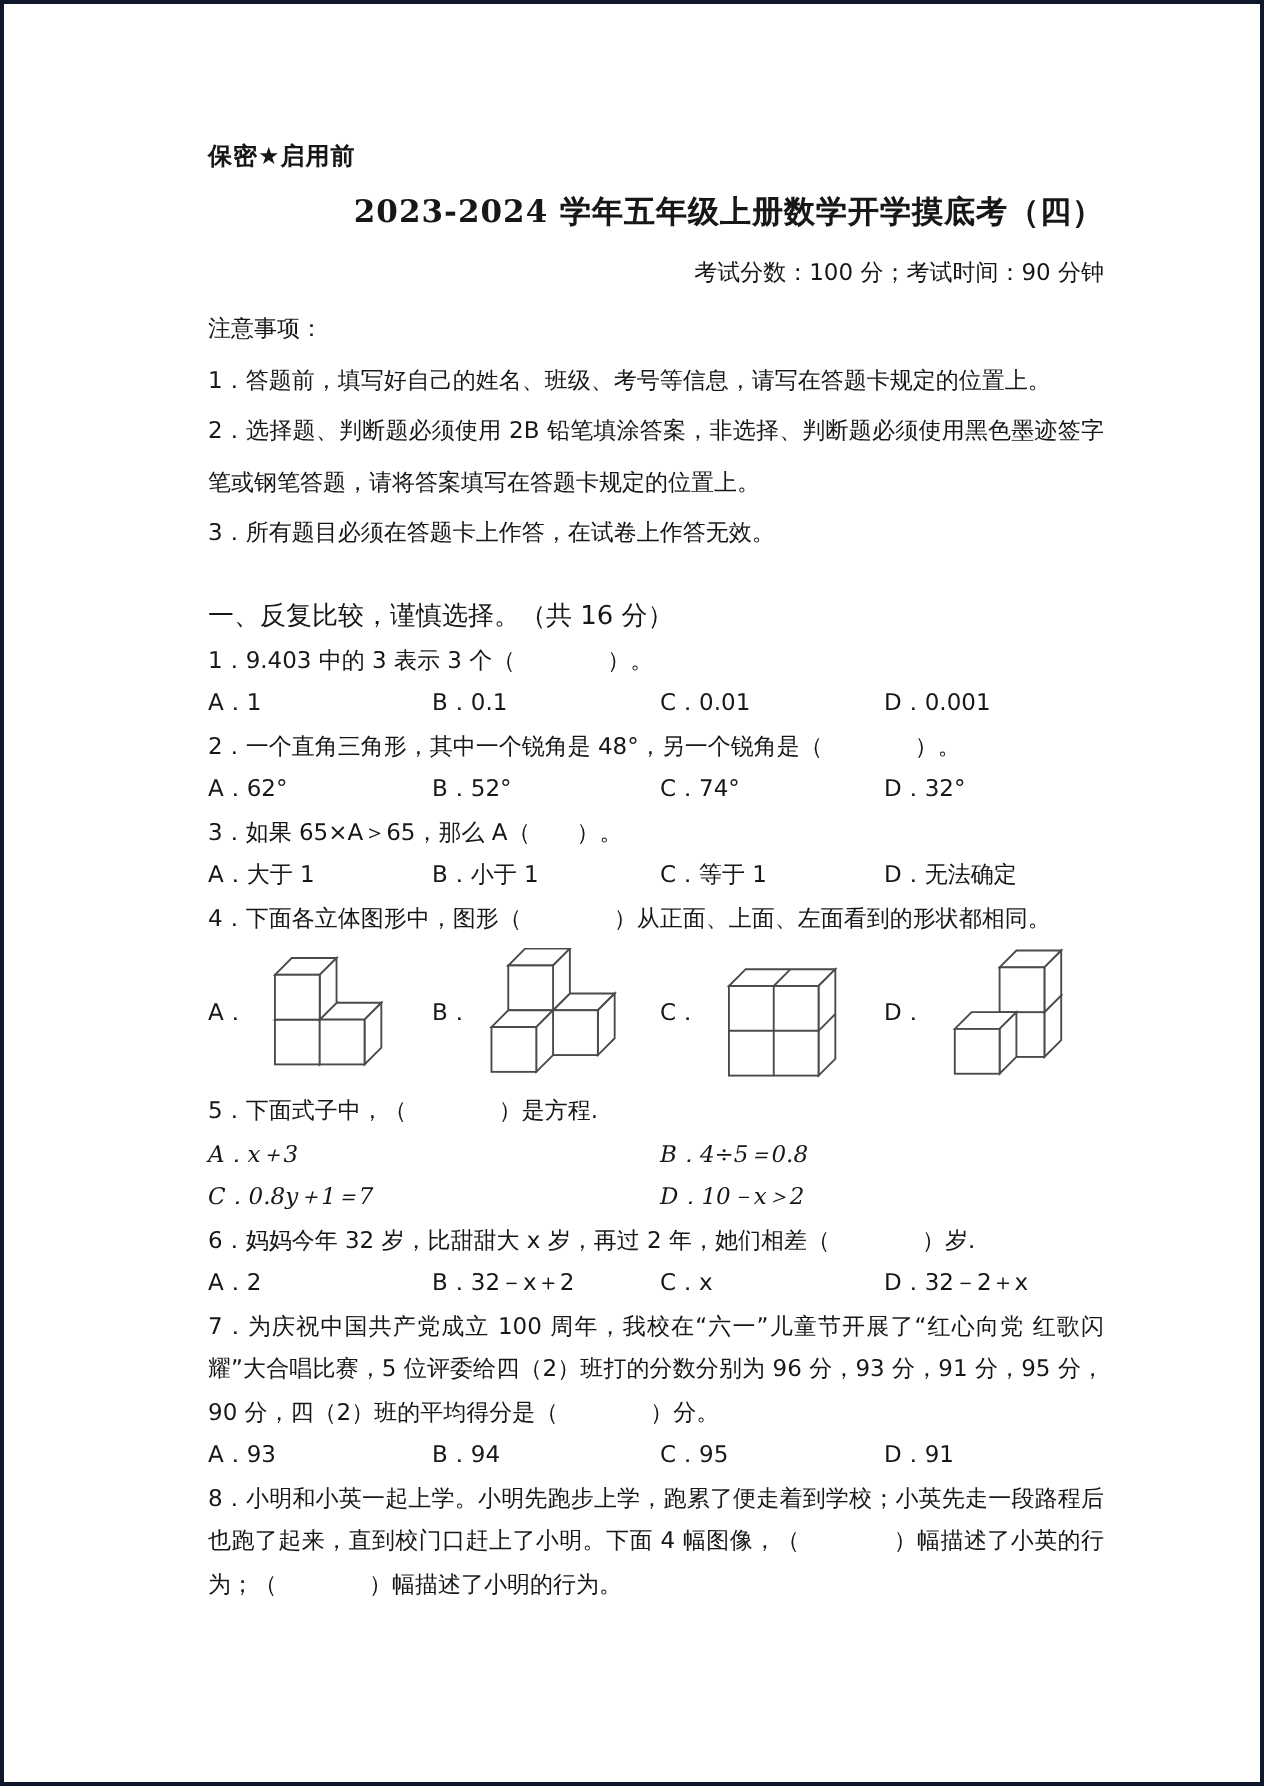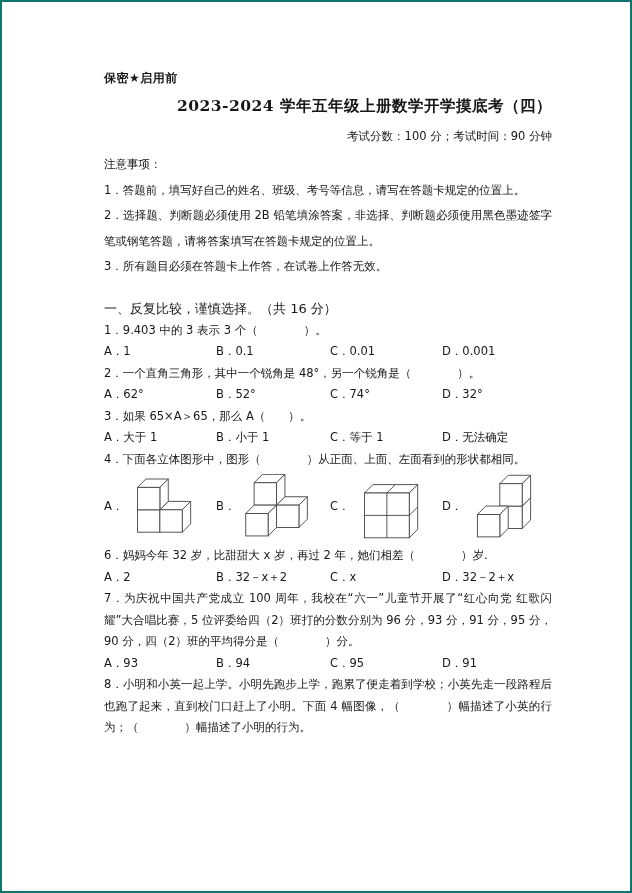--- a/index.html
+++ b/index.html
@@ -1,18 +1,18 @@
 <!DOCTYPE html>
 <html><head>
 <meta charset="utf-8">
 <style>
   html,body{margin:0;padding:0;background:#ffffff;}
   .page{
     position:relative;width:632px;height:893px;box-sizing:border-box;
-    border:2px solid #0f766e;background:#fff;color:#17171a;
+    border:2px solid #0f172a;background:#fff;color:#17171a;
     font-family:"DejaVu Sans","Liberation Sans",sans-serif;overflow:hidden;
   }
   .content{padding:68px 78px 0 102px;font-size:11.5px;}
   .secret{font-weight:bold;font-size:12px;letter-spacing:.5px;}
   .doc-title{
     text-align:right;font-family:"DejaVu Serif","Liberation Serif",serif;
     font-weight:bold;font-size:15.5px;margin-top:9px;letter-spacing:.5px;
   }
   .exam-info{text-align:right;margin-top:12px;font-size:11.5px;}
   .notes{margin-top:8px;line-height:25.5px;}
@@ -132,20 +132,29 @@
               <polygon points="57,10 66,1 66,25 57,34"></polygon>
               <rect x="33" y="10" width="24" height="24"></rect>
               <polygon points="9,43 18,34 42,34 33,43"></polygon>
               <polygon points="33,43 42,34 42,58 33,67"></polygon>
               <rect x="9" y="43" width="24" height="24"></rect>
             </svg>
         </div>
       </div>
     </div>
 
+    <div class="q">
+      <div class="qtext">5．下面式子中，（　　　　）是方程.</div>
+      <div class="opts2">
+        <span class="math">A．x＋3</span>
+        <span class="math">B．4÷5＝0.8</span>
+        <span class="math">C．0.8y＋1＝7</span>
+        <span class="math">D．10－x＞2</span>
+      </div>
+    </div>
 
     <div class="q">
       <div class="qtext">6．妈妈今年 32 岁，比甜甜大 x 岁，再过 2 年，她们相差（　　　　）岁.</div>
       <div class="opts4">
         <span>A．2</span>
         <span>B．32－x＋2</span>
         <span>C．x</span>
         <span>D．32－2＋x</span>
       </div>
     </div>

